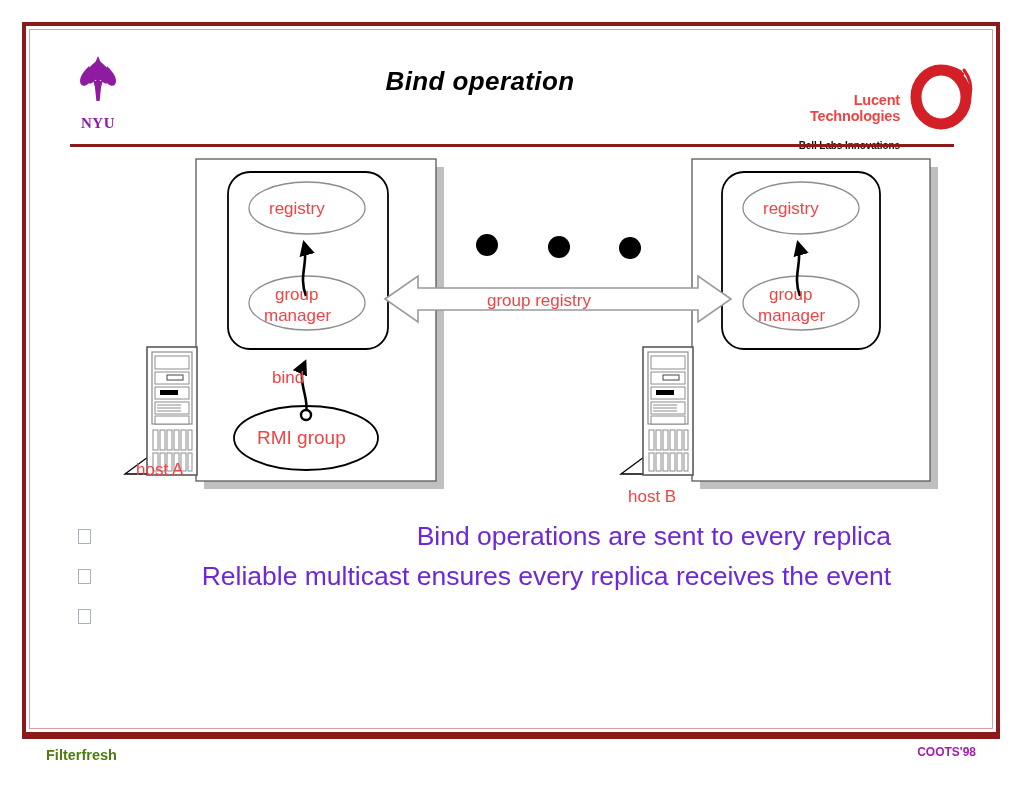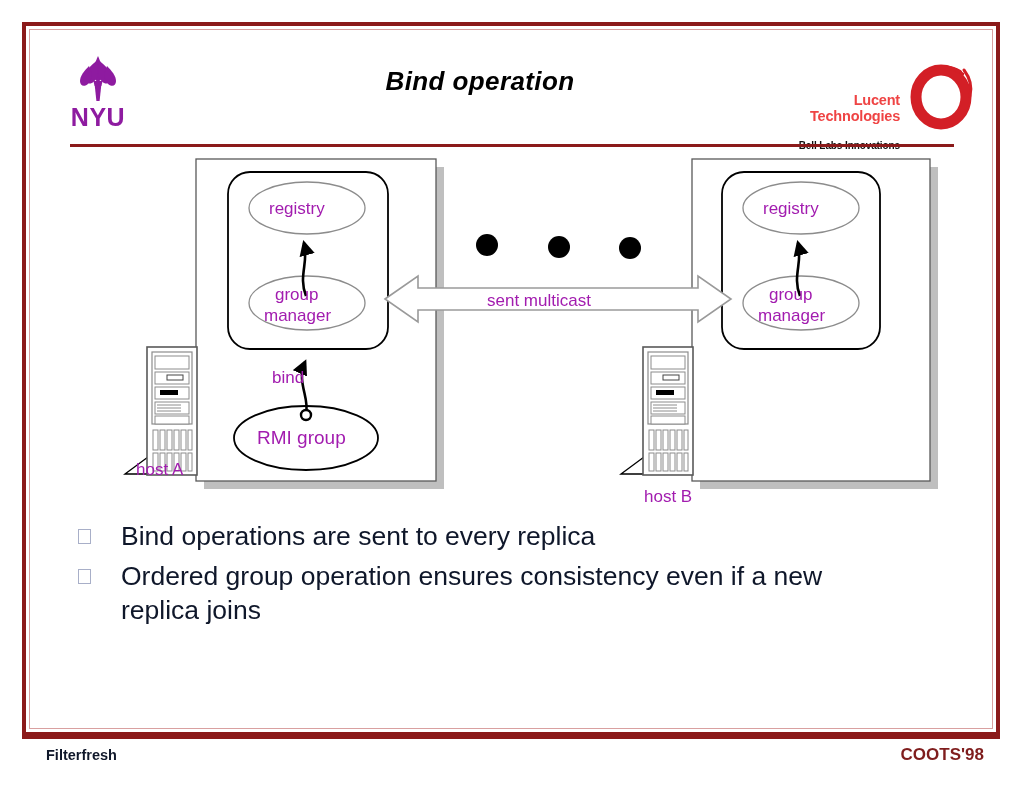--- a/index.html
+++ b/index.html
@@ -36,23 +36,23 @@
   .nyu-logo {
     position: absolute;
     left: 66px; top: 52px;
     width: 64px; height: 80px;
   }
   .nyu-text {
     position: absolute;
     left: 0; bottom: 0;
     width: 64px;
     text-align: center;
-    font-family: Liberation Sans, sans-serif;
-    font-weight: bold;
-    font-size: 25px;
+    font-family: Liberation Serif, serif;
+    font-weight: bold;
+    font-size: 15px;
     color: #8E1BA0;
     letter-spacing: 0.5px;
   }
   .slide-title {
     position: absolute;
     left: 200px; top: 66px;
     width: 560px;
     text-align: center;
     font-size: 26px;
     font-weight: bold;
@@ -102,21 +102,21 @@
     position: absolute;
     left: 0; top: 0;
     width: 1024px; height: 791px;
     pointer-events: none;
   }
   .diagram svg { display: block; }
 
   .dg-label {
     position: absolute;
     font-size: 15.5px;
-    color: #a21caf;
+    color: #ef4444;
     white-space: nowrap;
   }
   .dg-label.big { font-size: 17px; }
 
   
   .bullets {
     position: absolute;
     left: 78px; top: 520px;
     width: 880px;
   }
@@ -131,44 +131,45 @@
     margin-top: 9px;
     margin-right: 30px;
     border: 1.4px solid #A8AFC8;
     box-sizing: border-box;
     background: #ffffff;
   }
   .bullet-text {
     flex: 1 1 auto;
     font-size: 26.5px;
     line-height: 1.28;
-    color: #0f172a;
+    color: #6d28d9;
     max-width: 770px;
+    text-align: right;
   }
 
   
   .footer-rule {
     position: absolute;
     left: 22px; top: 736px;
     width: 978px; height: 3px;
     background: #8B1A1A;
   }
   .footer-left {
     position: absolute;
     left: 46px; top: 747px;
     font-size: 14.5px;
     font-weight: bold;
-    color: #0f172a;
+    color: #4d7c0f;
   }
   .footer-right {
     position: absolute;
-    right: 40px; top: 745px;
-    font-size: 17px;
-    font-weight: bold;
-    color: #7f1d1d;
+    right: 48px; top: 745px;
+    font-size: 12px;
+    font-weight: bold;
+    color: #a21caf;
   }
 </style>
 </head>
 <body>
 
 <div id="slide">
 
   <div class="frame-outer"></div>
   <div class="frame-inner"></div>
 
@@ -321,32 +322,35 @@
   <div class="dg-label big" style="left:269px; top:199px;">registry</div>
   <div class="dg-label big" style="left:275px; top:285px;">group</div>
   <div class="dg-label big" style="left:264px; top:306px;">manager</div>
   <div class="dg-label big" style="left:272px; top:368px;">bind</div>
   <div class="dg-label" style="left:257px; top:427px; font-size:19px;">RMI group</div>
   <div class="dg-label" style="left:136px; top:460px; font-size:17px;">host A</div>
 
   <div class="dg-label big" style="left:763px; top:199px;">registry</div>
   <div class="dg-label big" style="left:769px; top:285px;">group</div>
   <div class="dg-label big" style="left:758px; top:306px;">manager</div>
-  <div class="dg-label" style="left:644px; top:487px; font-size:17px;">host B</div>
-
-  <div class="dg-label" style="left:487px; top:291px; font-size:17px;">sent multicast</div>
+  <div class="dg-label" style="left:628px; top:487px; font-size:17px;">host B</div>
+
+  <div class="dg-label" style="left:487px; top:291px; font-size:17px;">group registry</div>
 
   <div class="bullets">
     <div class="bullet-row">
       <div class="bullet-mark"></div>
       <div class="bullet-text">Bind operations are sent to every replica</div>
     </div>
     <div class="bullet-row">
       <div class="bullet-mark"></div>
-      <div class="bullet-text">Ordered group operation ensures consistency even if a new replica joins</div>
+      <div class="bullet-text">Reliable multicast ensures every replica receives the event</div>
+    </div>
+    <div class="bullet-row">
+      <div class="bullet-mark"></div>
     </div>
   </div>
 
   <div class="footer-rule"></div>
   <div class="footer-left">Filterfresh</div>
   <div class="footer-right">COOTS'98</div>
 
 </div>
 
 </body></html>

